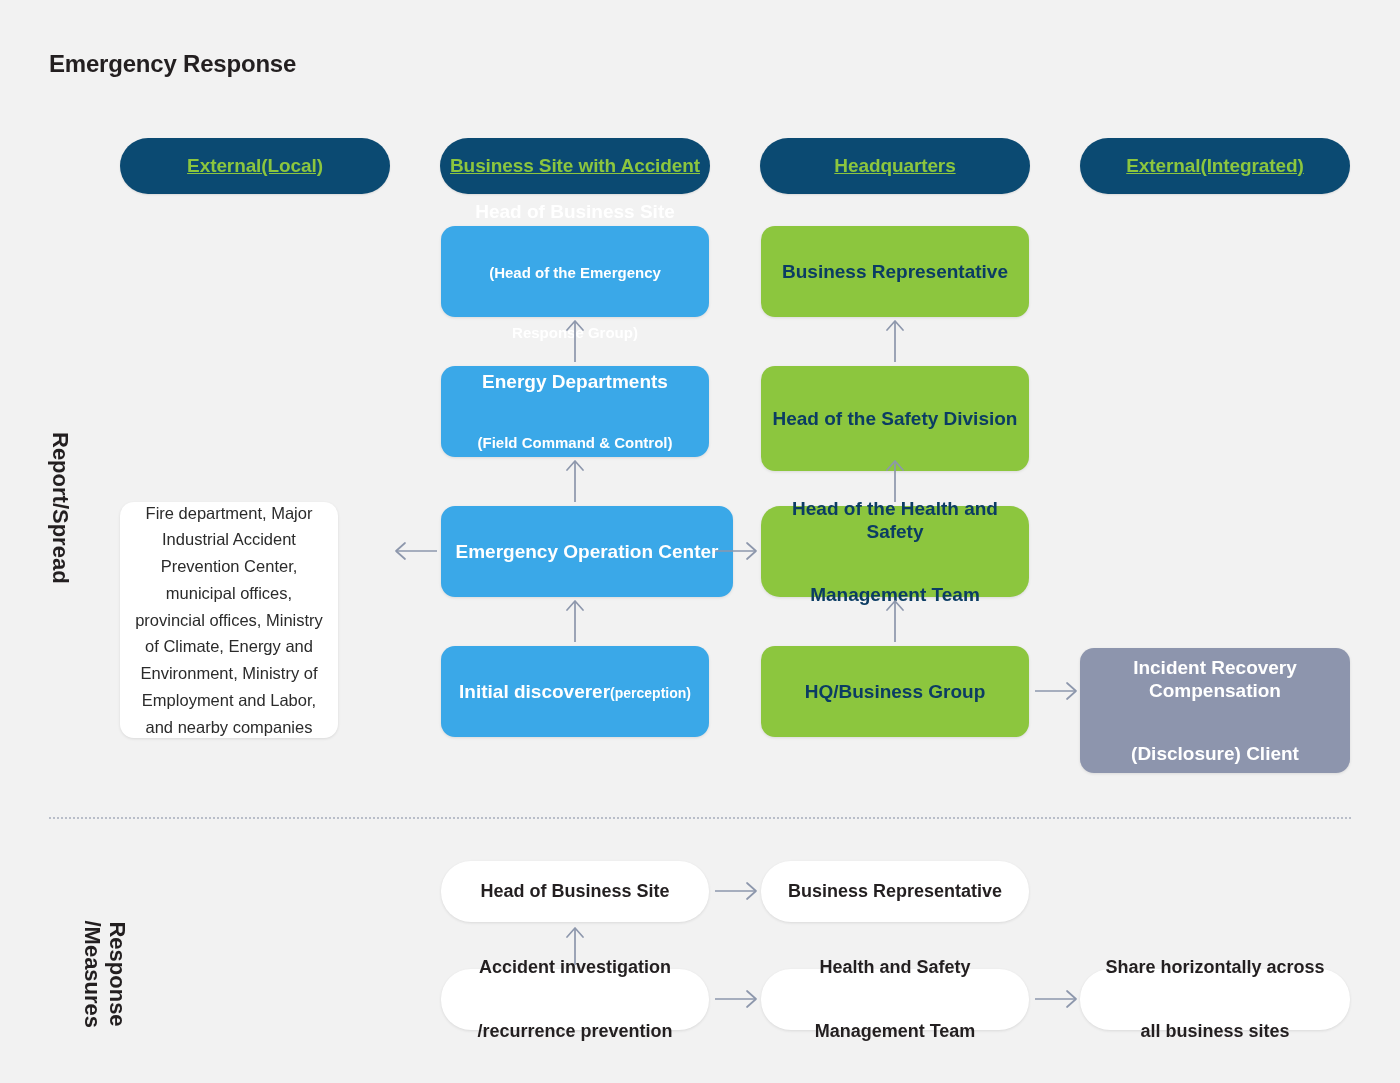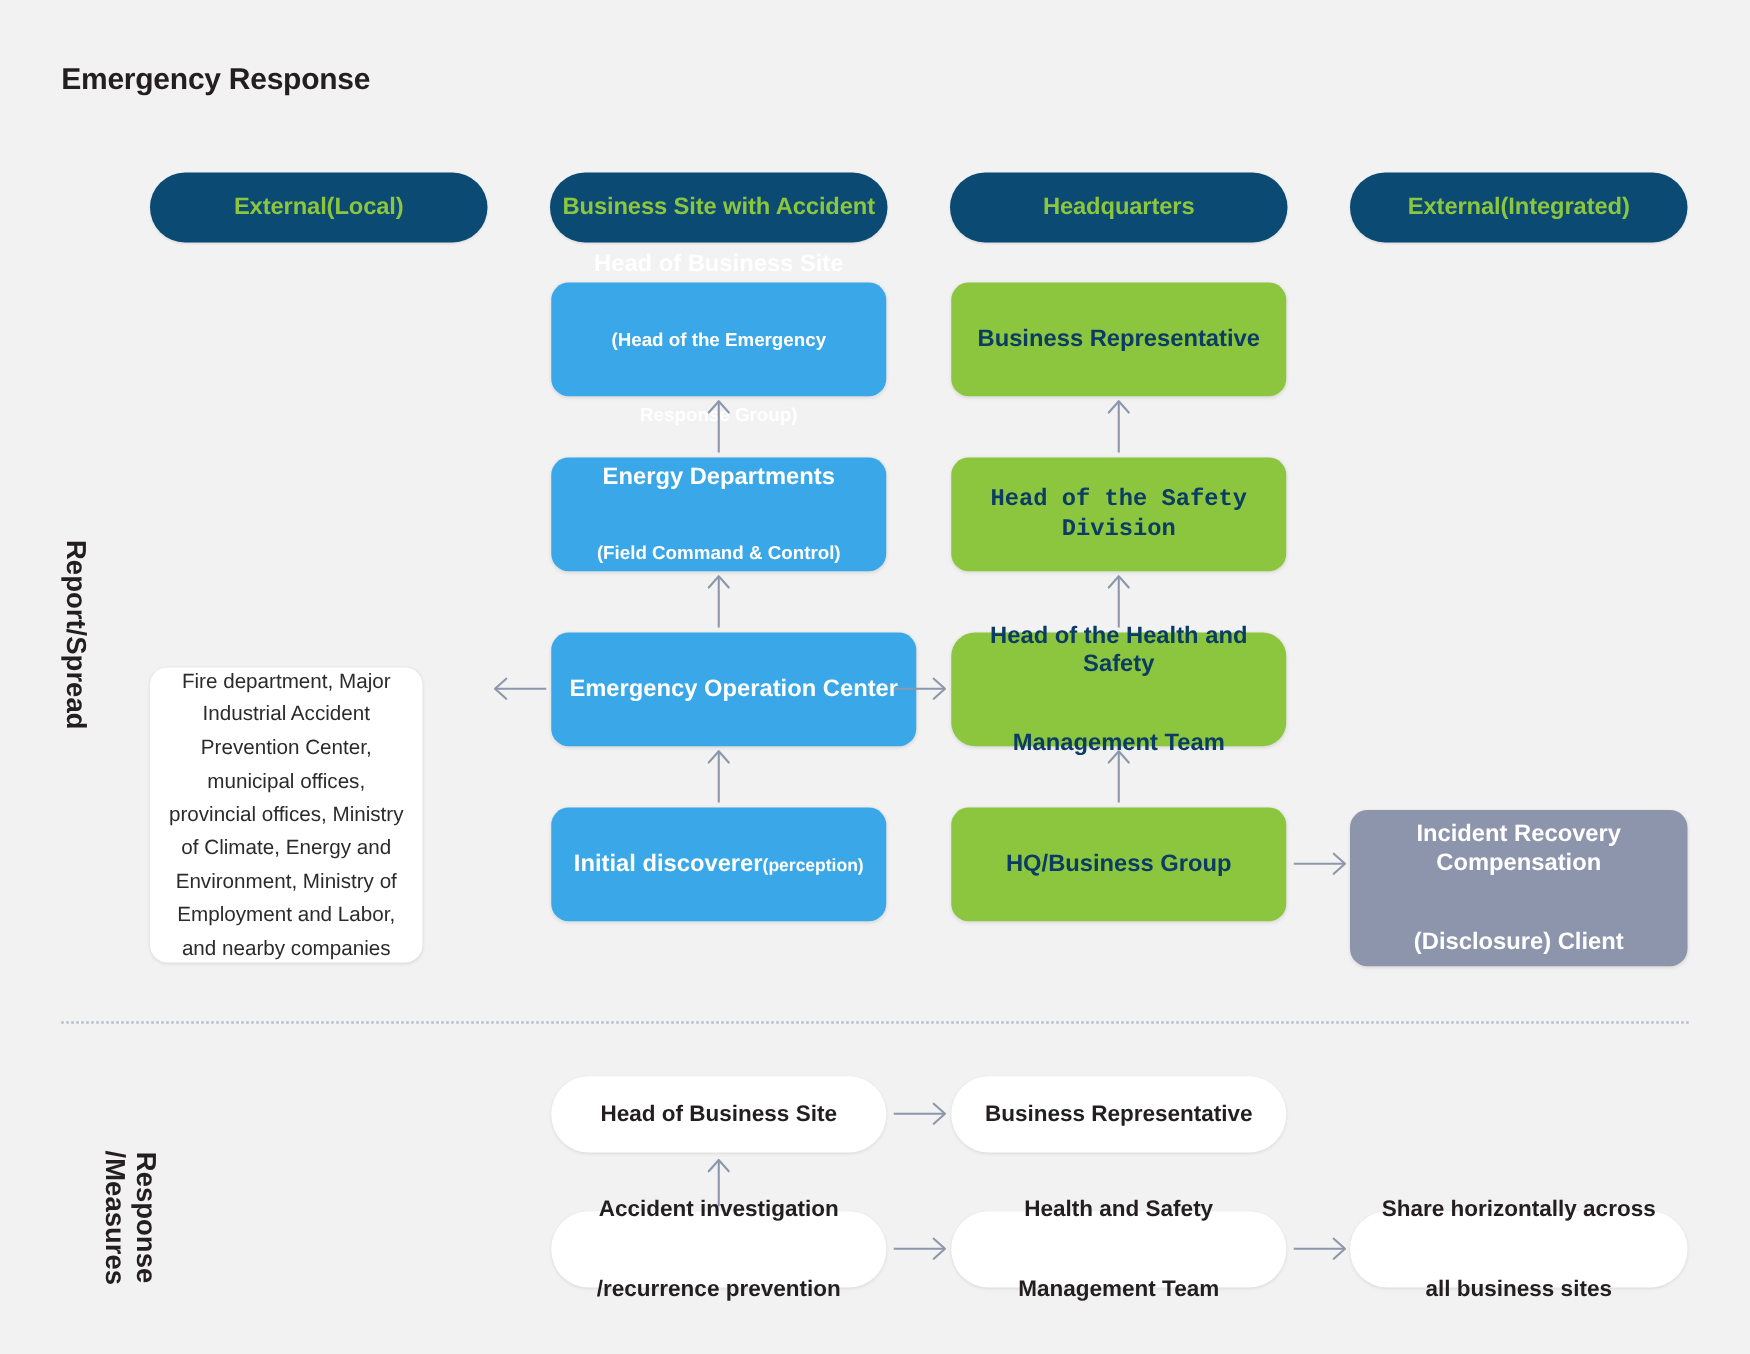--- a/index.html
+++ b/index.html
@@ -34,20 +34,21 @@
 
   
   .col-head{
     position:absolute;height:56px;
     background:#0b4a72;
     border-radius:28px;
     display:flex;align-items:center;justify-content:center;
     color:#8cc63e;font-size:19px;font-weight:bold;
     letter-spacing:-0.1px;
     box-shadow:0 1px 2px rgba(0,0,0,.10);
+    text-decoration:underline;
   }
 
   
   .node{
     position:absolute;
     border-radius:14px;
     display:flex;flex-direction:column;
     align-items:center;justify-content:center;
     text-align:center;
     box-shadow:0 1px 3px rgba(0,0,0,.10);
@@ -104,21 +105,21 @@
   <div class="col-head" style="left:440px;top:138px;width:270px;">
     <span>Business Site with Accident</span>
   </div>
   <div class="col-head" style="left:760px;top:138px;width:270px;">
     <span>Headquarters</span>
   </div>
   <div class="col-head" style="left:1080px;top:138px;width:270px;">
     <span>External(Integrated)</span>
   </div>
 
-  <div class="node n-white" style="left:120px;top:502px;width:218px;height:236px;margin-top:32px;">
+  <div class="node n-white" style="left:120px;top:502px;width:218px;height:236px;">
     <div class="body">Fire department, Major Industrial Accident Prevention Center, municipal offices, provincial offices, Ministry of Climate, Energy and Environment, Ministry of Employment and Labor, and nearby companies</div>
   </div>
 
   <div class="node n-blue" style="left:441px;top:226px;width:268px;height:91px;">
     <div class="t1">Head of Business Site</div>
     <div class="t2">(Head of the Emergency</div>
     <div class="t2">Response Group)</div>
   </div>
 
   <div class="node n-blue" style="left:441px;top:366px;width:268px;height:91px;">
@@ -133,21 +134,21 @@
   <div class="node n-blue" style="left:441px;top:646px;width:268px;height:91px;">
     <div class="t1">
       <span>Initial discoverer</span><span class="inline-small">(perception)</span>
     </div>
   </div>
 
   <div class="node n-green" style="left:761px;top:226px;width:268px;height:91px;">
     <div class="t1">Business Representative</div>
   </div>
 
-  <div class="node n-green" style="left:761px;top:366px;width:268px;height:91px;font-family:Liberation Mono, monospace;">
+  <div class="node n-green" style="left:761px;top:366px;width:268px;height:105px;">
     <div class="t1">Head of the Safety Division</div>
   </div>
 
   <div class="node n-green" style="left:761px;top:506px;width:268px;height:91px;border-radius:19px;">
     <div class="t1">Head of the Health and Safety</div>
     <div class="t1">Management Team</div>
   </div>
 
   <div class="node n-green" style="left:761px;top:646px;width:268px;height:91px;">
     <div class="t1">HQ/Business Group</div>

